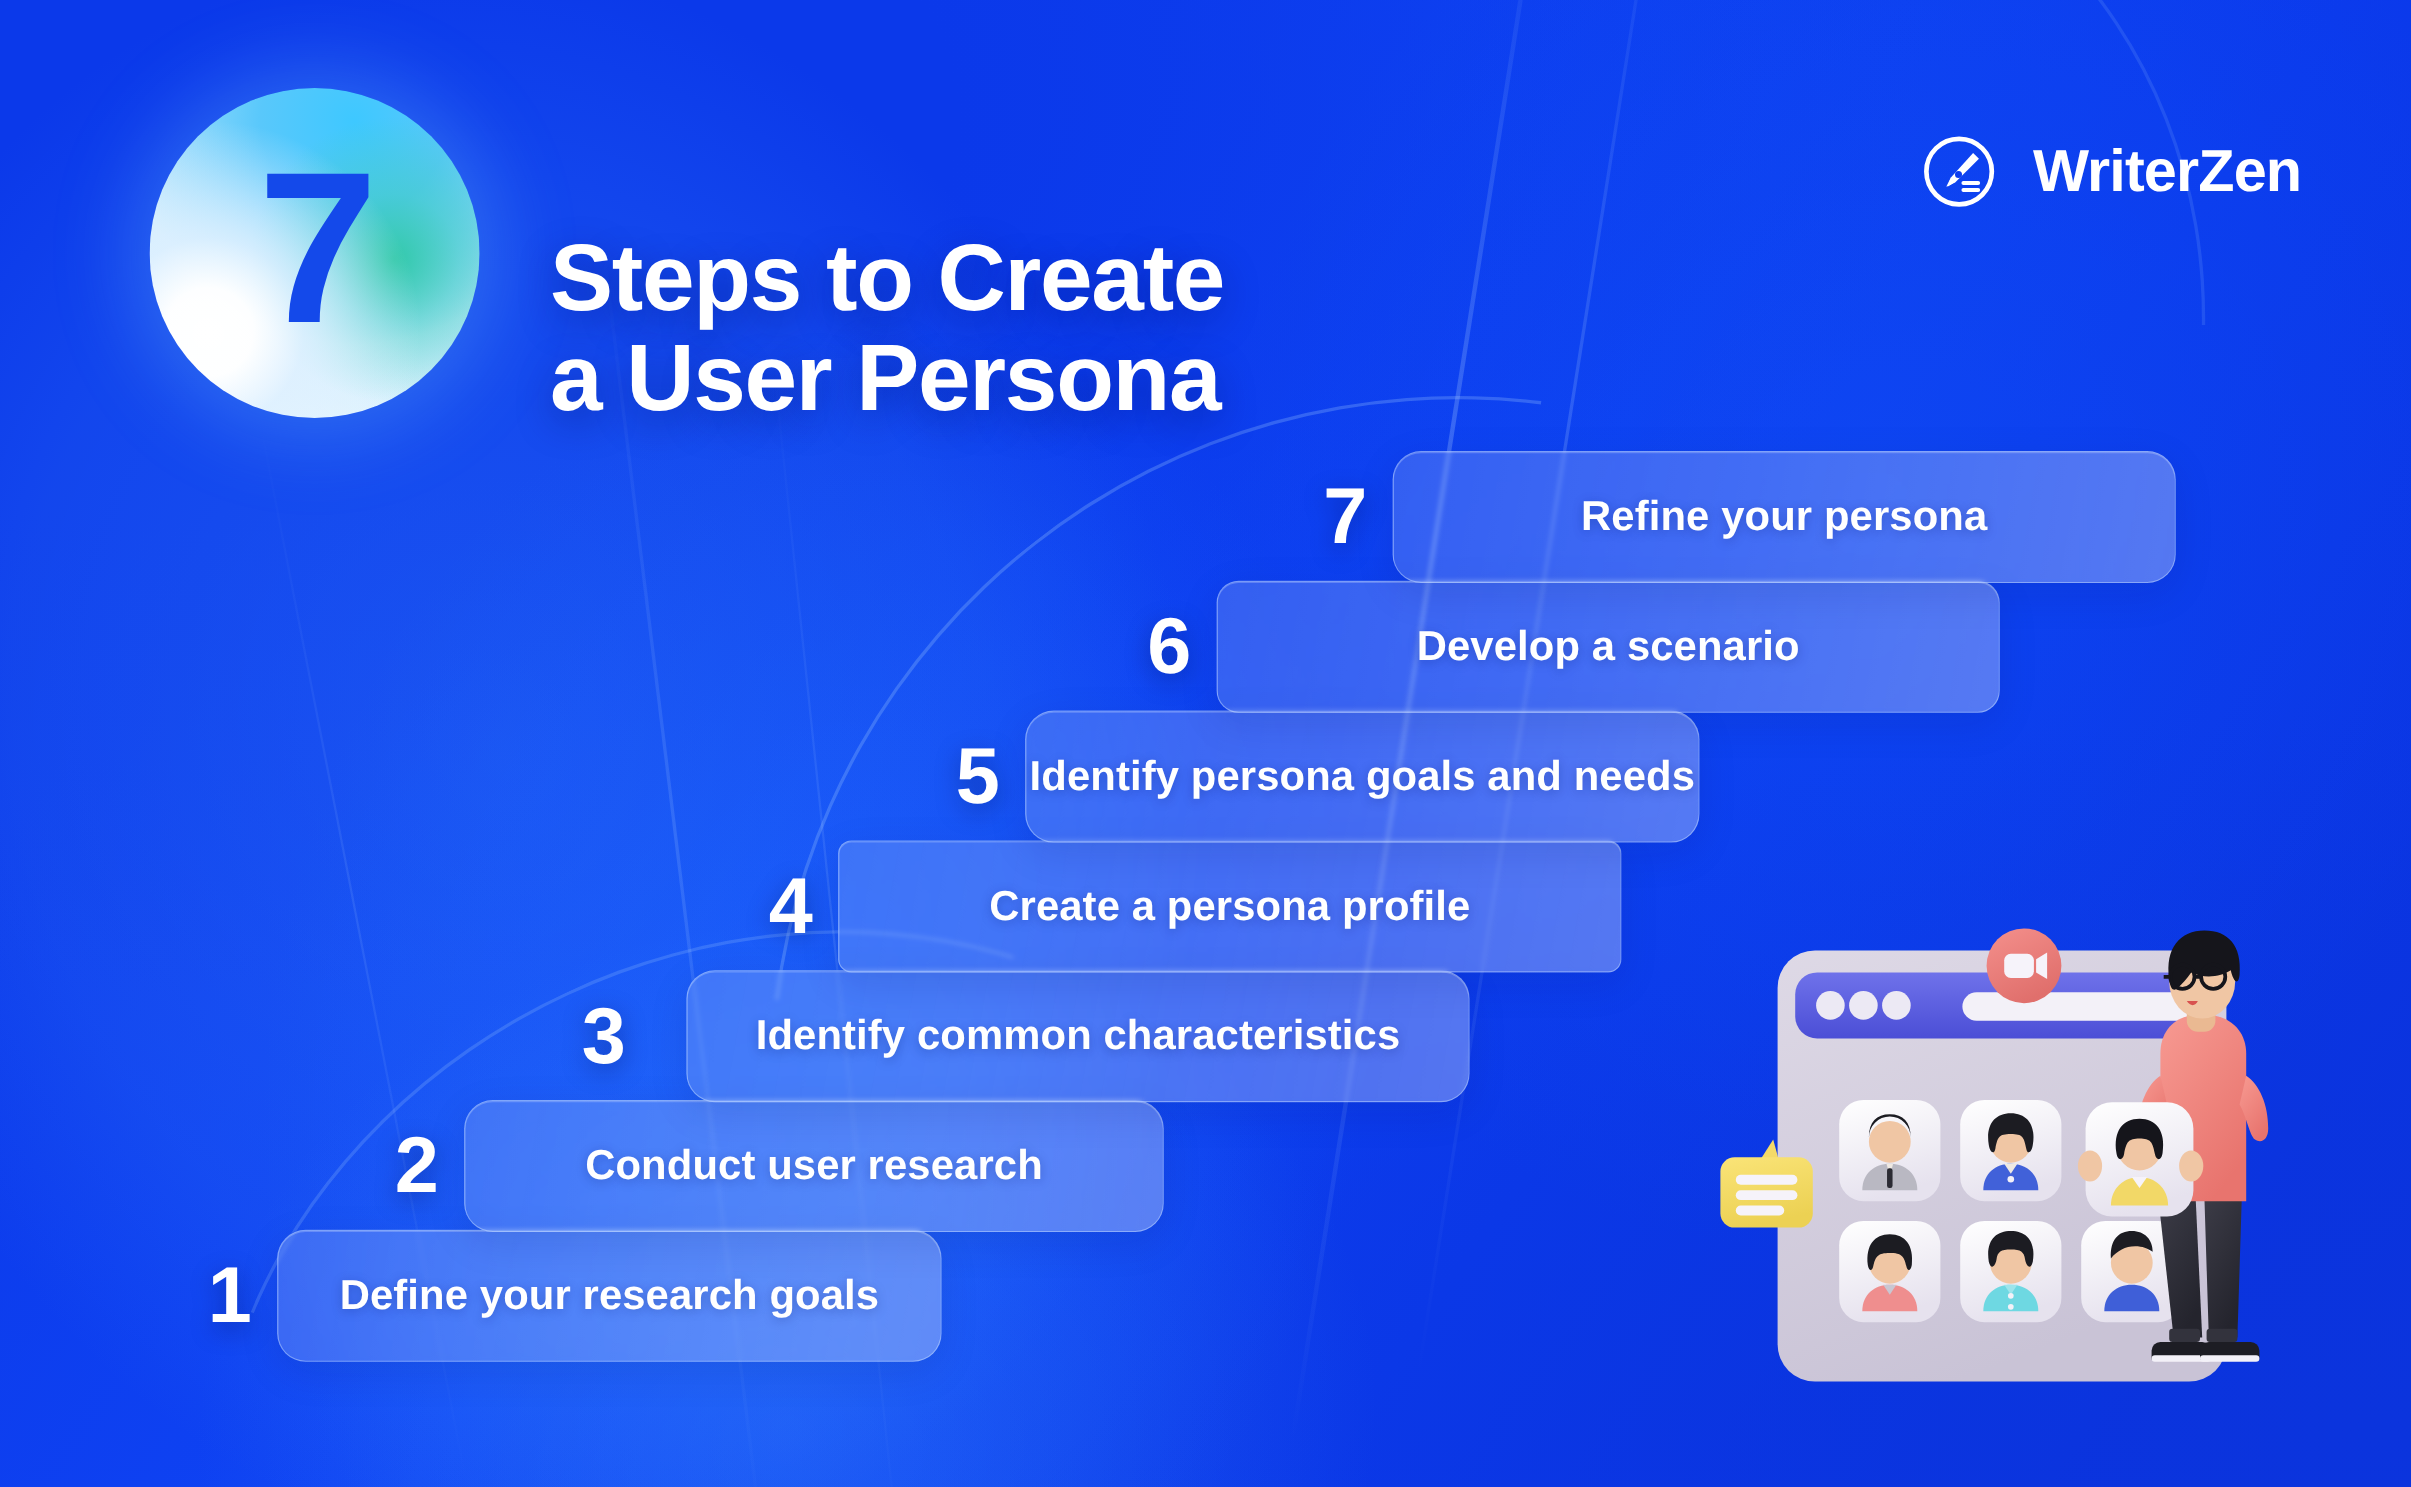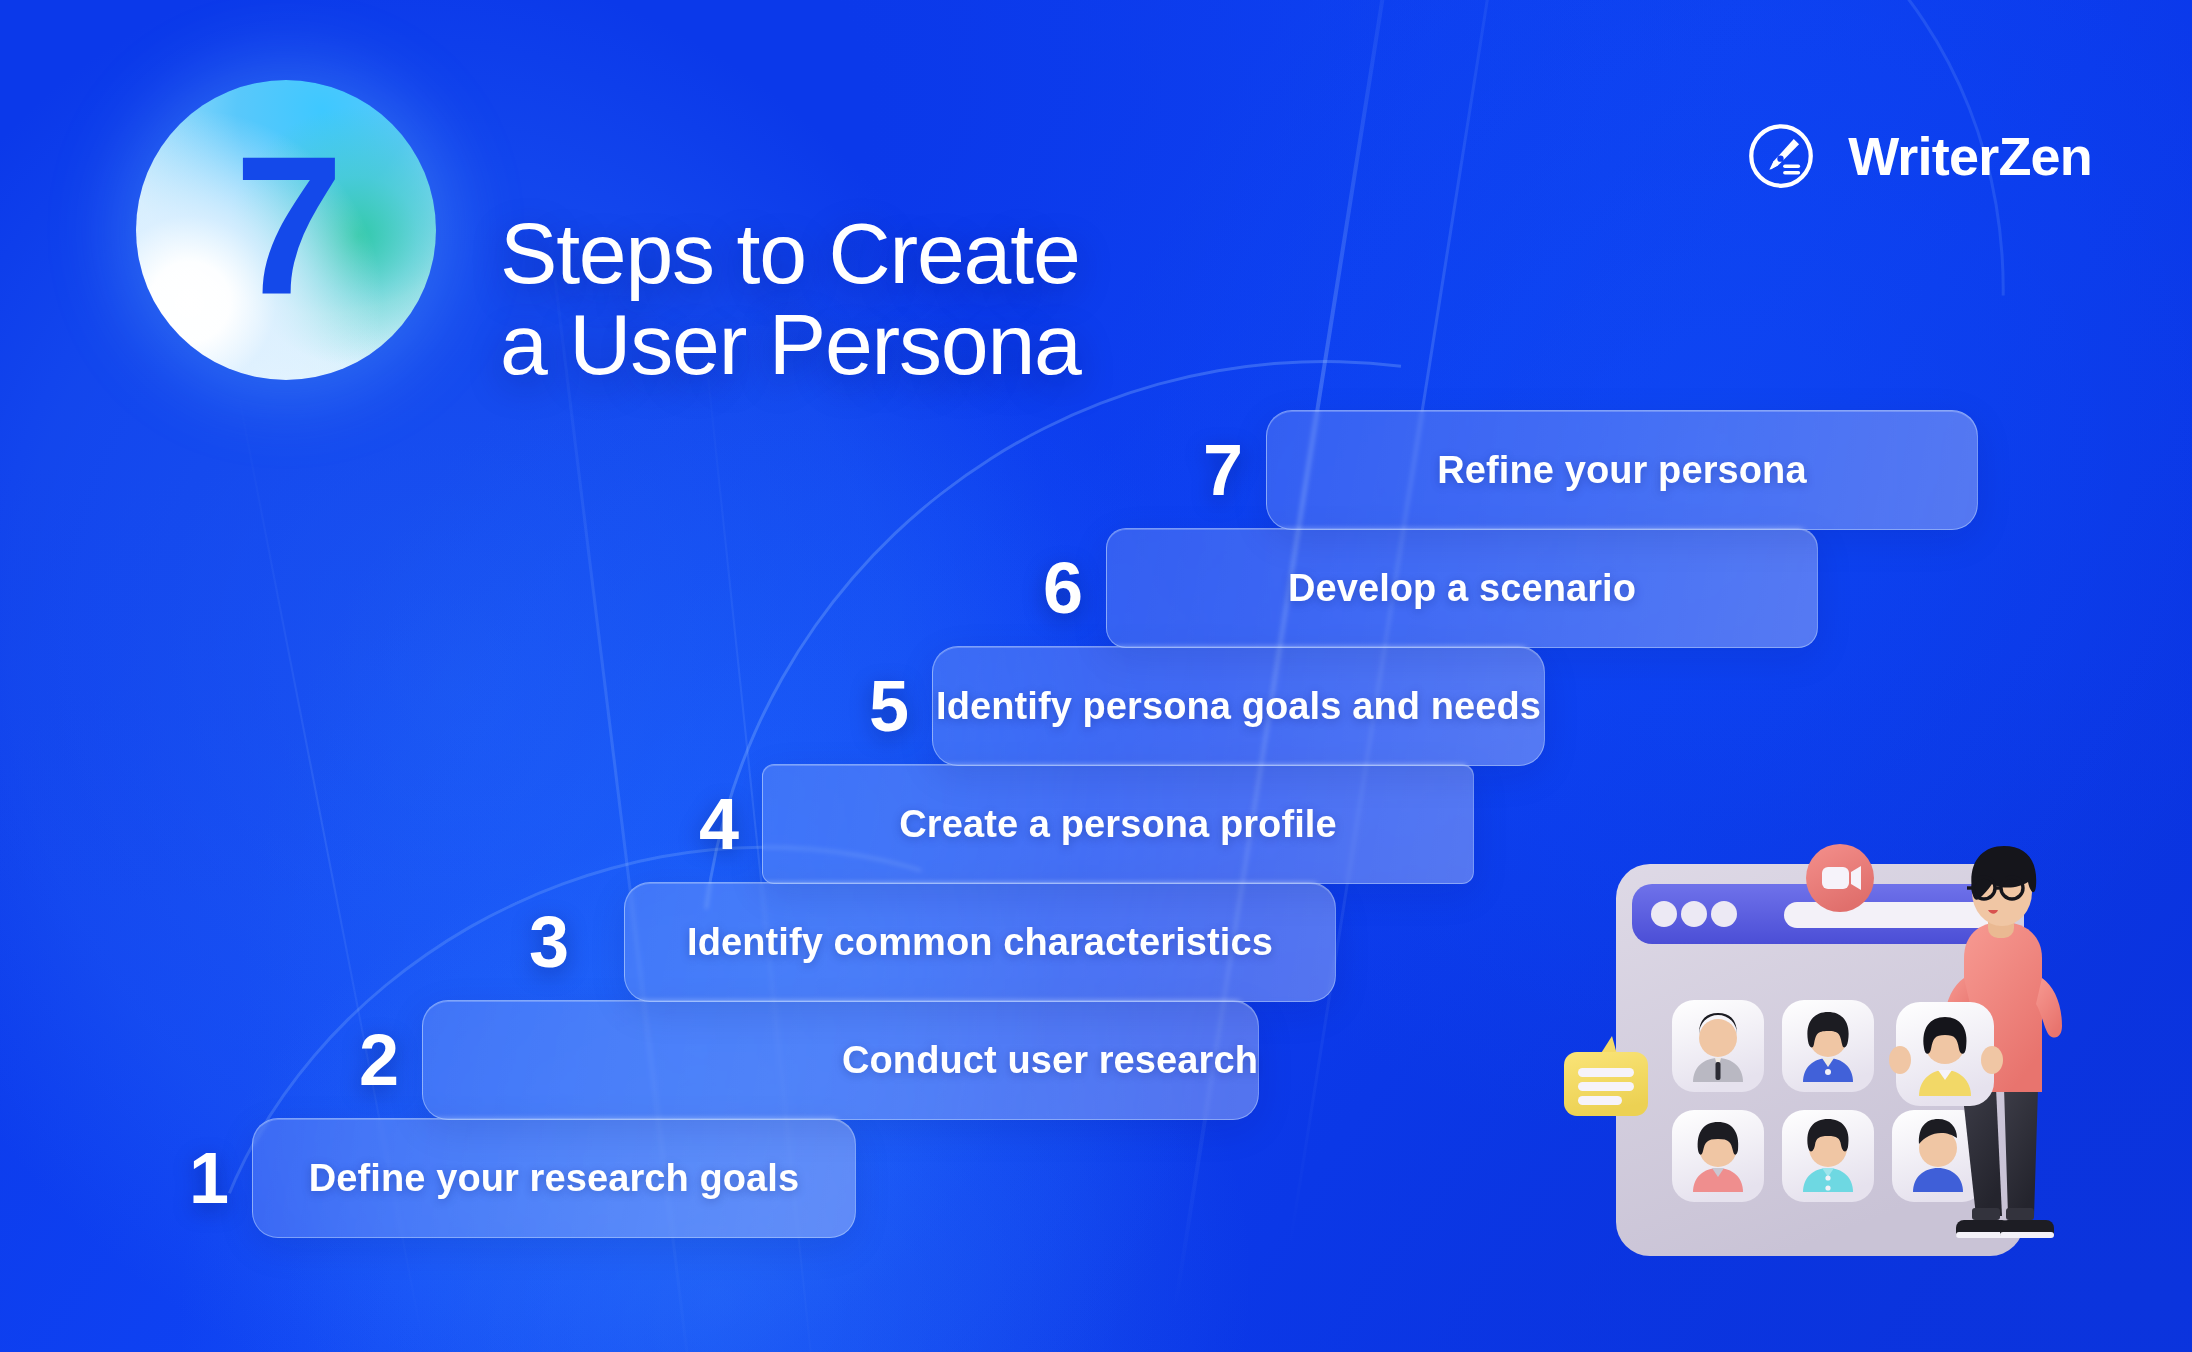--- a/index.html
+++ b/index.html
@@ -99,21 +99,21 @@
     letter-spacing: -6px;
     transform: translateY(-4px);
     font-family: "Liberation Sans", "DejaVu Sans", sans-serif;
   }
 
   .hero-title {
     position: absolute;
     left: 500px; top: 150px;
     color: #ffffff;
     font-size: 86px;
-    font-weight: 400;
+    font-weight: 700;
     line-height: 1.06;
     letter-spacing: -1.2px;
     text-shadow: 0 10px 34px rgba(0,20,120,0.45);
     white-space: pre-line;
   }
 
   
   .logo {
     position: absolute;
     right: 100px; top: 122px;
@@ -164,21 +164,21 @@
   #step-7 .step-bar { width: 712px; }
   #step-6 { left: 1020px; top: 528px; }
   #step-6 .step-bar { width: 712px; border-radius: 20px; }
   #step-5 { left: 846px;  top: 646px; }
   #step-5 .step-bar { width: 613px; }
   #step-4 { left: 676px;  top: 764px; }
   #step-4 .step-bar { width: 712px; border-radius: 12px; }
   #step-3 { left: 506px;  top: 882px; }
   #step-3 .step-bar { width: 712px; margin-left: 32px; }
   #step-2 { left: 336px;  top: 1000px; }
-  #step-2 .step-bar { width: 837px; justify-content: flex-end; }
+  #step-2 .step-bar { width: 636px; }
   #step-1 { left: 166px;  top: 1118px; }
   #step-1 .step-bar { width: 604px; }
 
   
   .illus { position: absolute; left: 1560px; top: 838px; width: 560px; height: 440px; }
   .illus svg { display: block; width: 100%; height: 100%; }
 </style>
 </head>
 <body>
 

